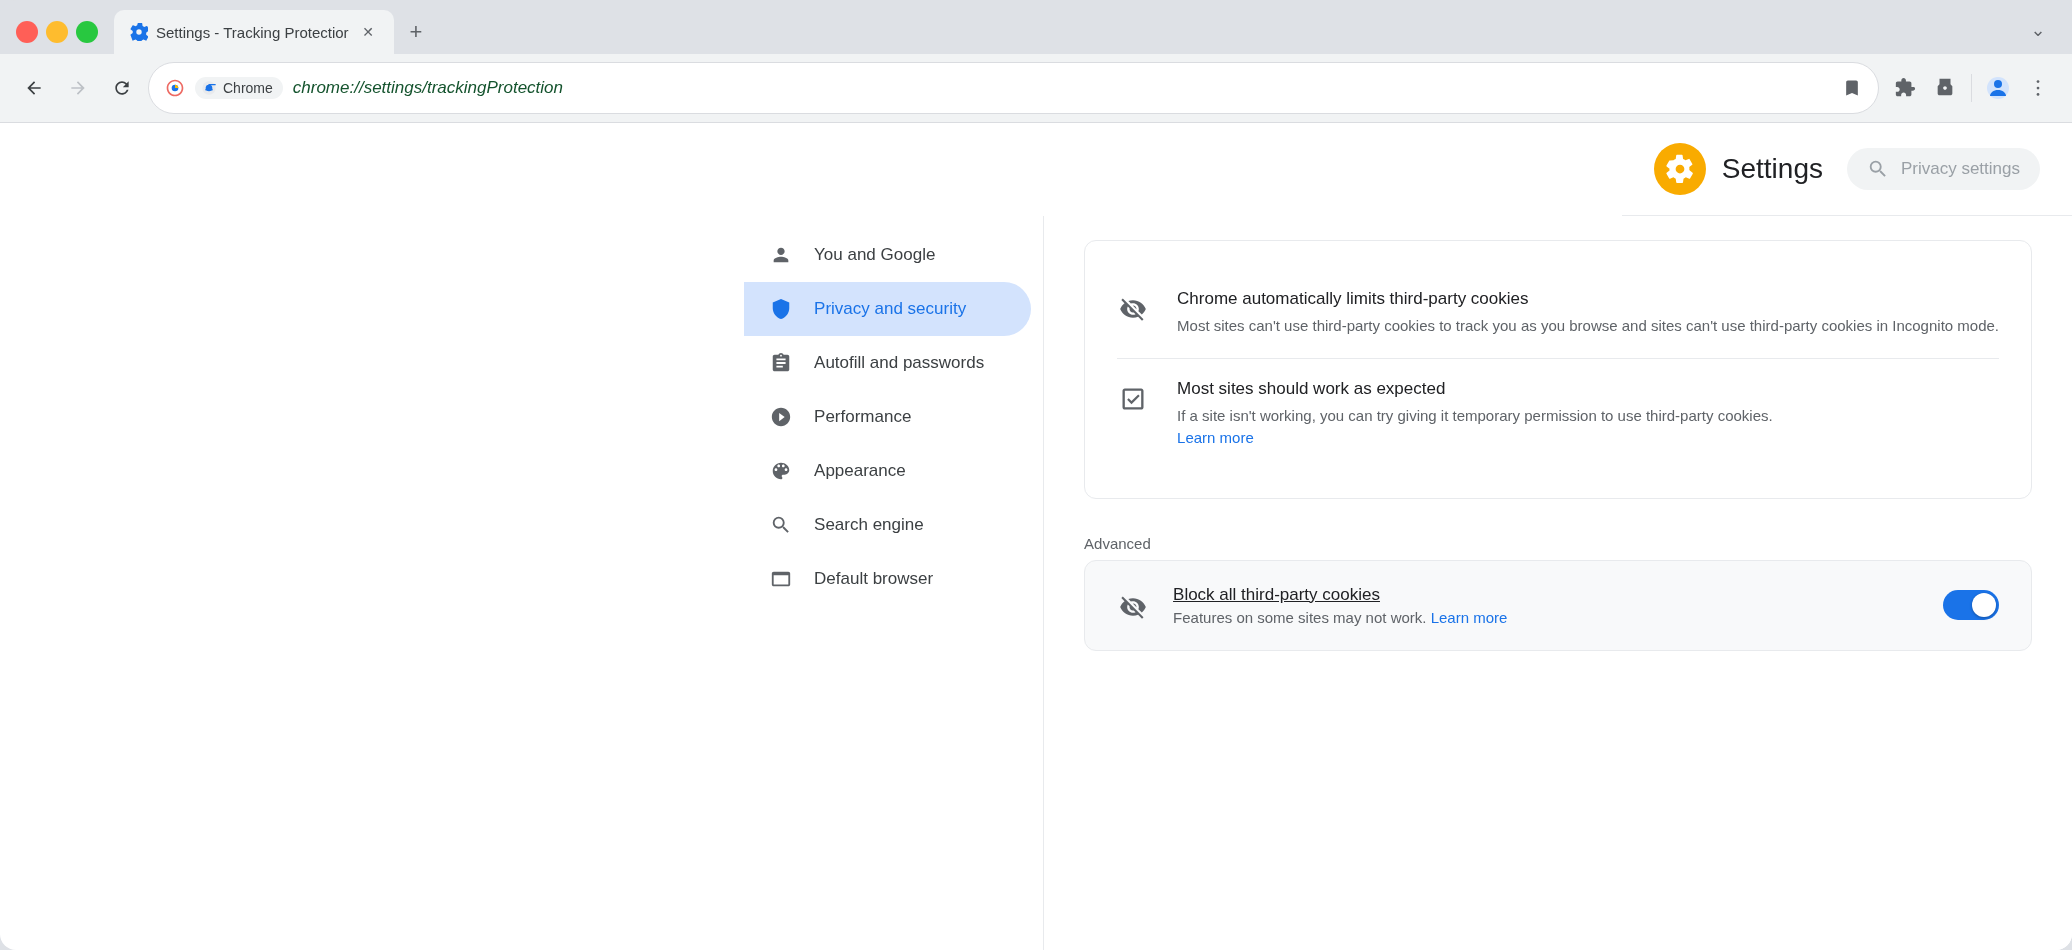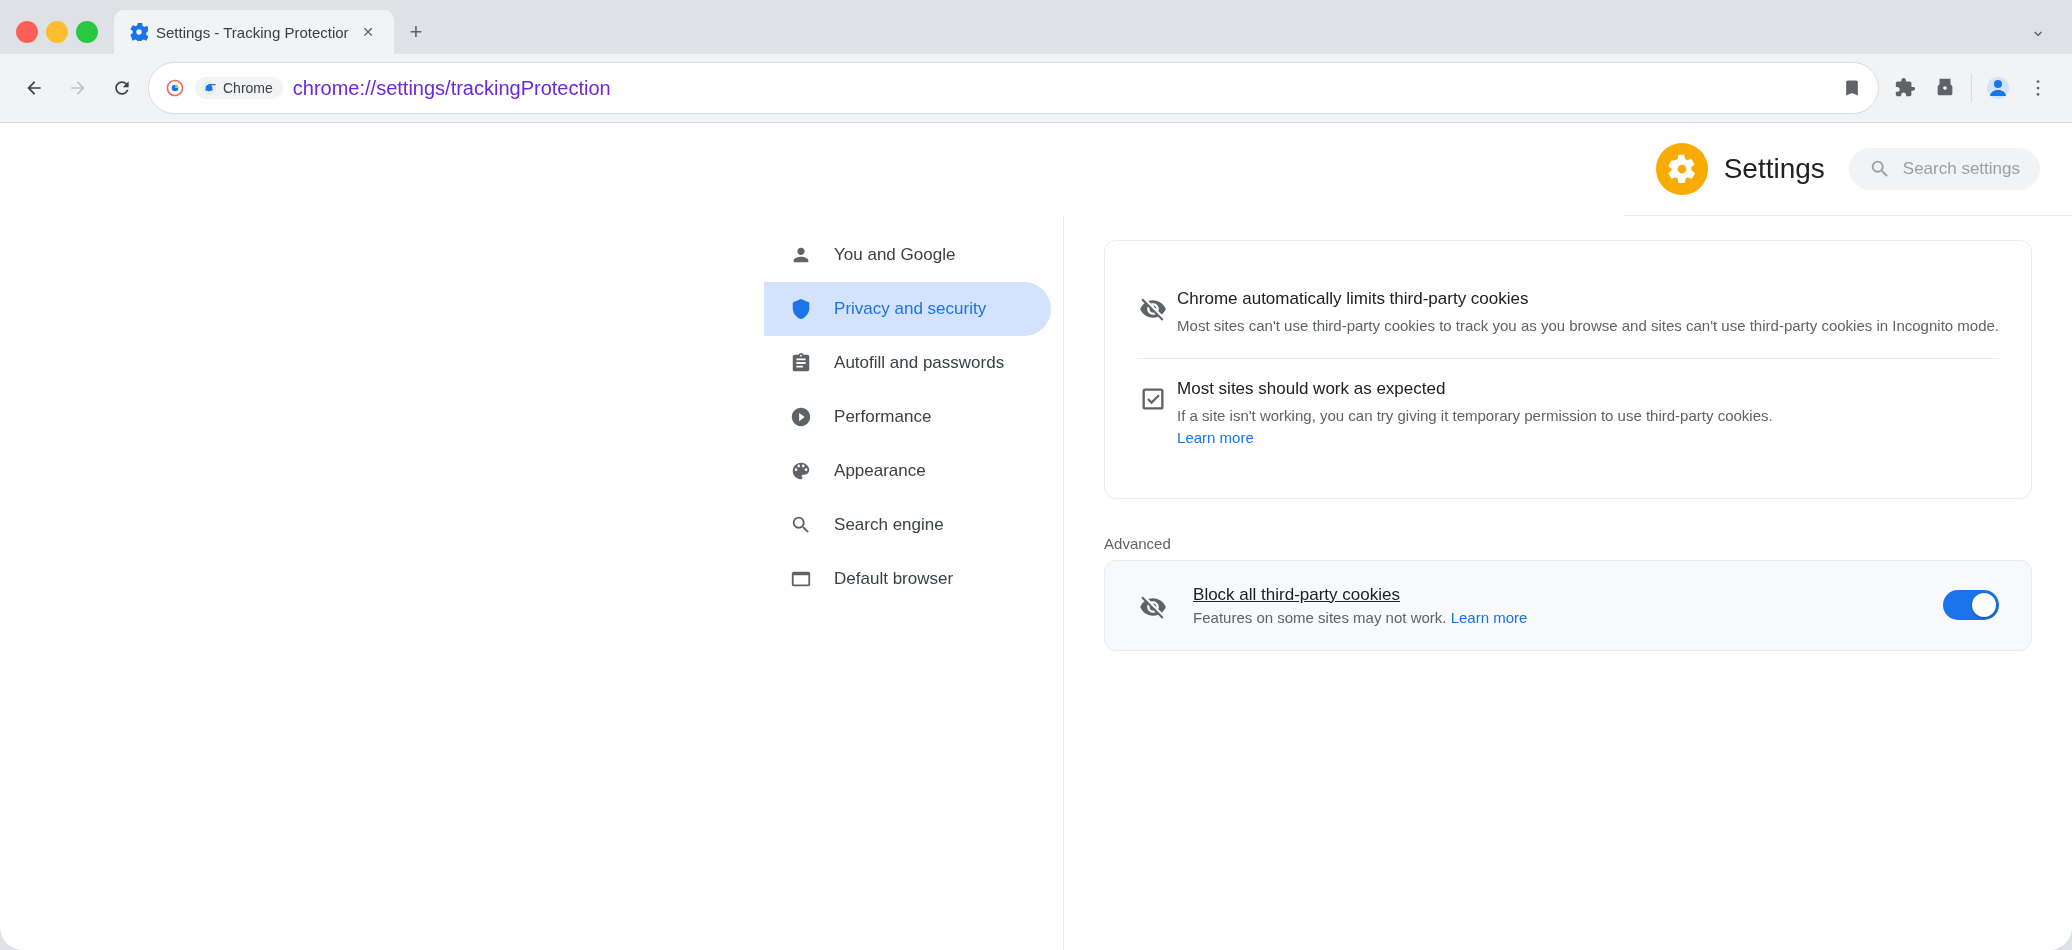--- a/index.html
+++ b/index.html
@@ -3,21 +3,21 @@
   <meta charset="utf-8">
   <style>
     * { box-sizing: border-box; margin: 0; padding: 0; }
     body { font-family: -apple-system, 'Segoe UI', Arial, sans-serif; background: #dee1e6; width: 2072px; height: 950px; overflow: hidden; }
 
     
     .browser-window {
       width: 2072px;
       height: 950px;
       background: #dee1e6;
-      border-radius: 23px;
+      border-radius: 16px;
       overflow: hidden;
       display: flex;
       flex-direction: column;
     }
 
     
     .title-bar {
       display: flex;
       align-items: center;
       background: #dee1e6;
@@ -159,23 +159,24 @@
       gap: 6px;
       background: #f1f3f4;
       border-radius: 16px;
       padding: 3px 10px 3px 6px;
       font-size: 14px;
       font-weight: 500;
       color: #3c4043;
     }
 
     .address-text {
-      font-size: 20px;
-      color: #6d28d9;
-      flex: 1;
+      font-size: 17px;
+      color: #14532d;
+      flex: 1;
+      font-style: italic;
     }
 
     .nav-actions {
       display: flex;
       align-items: center;
       gap: 4px;
     }
 
     .nav-action-btn {
       width: 36px;
@@ -324,21 +325,21 @@
       background: #fff;
       border: 1px solid #e8eaed;
       border-radius: 12px;
       padding: 28px 32px;
       margin-bottom: 24px;
     }
 
     .info-row {
       display: flex;
       align-items: flex-start;
-      gap: 8px;
+      gap: 28px;
       padding: 20px 0;
     }
 
     .info-row + .info-row {
       border-top: 1px solid #e8eaed;
     }
 
     .info-icon {
       width: 32px;
       height: 32px;
@@ -526,21 +527,21 @@
           <svg width="30" height="30" viewBox="0 0 24 24" fill="white">
             <path d="M12 15.5A3.5 3.5 0 018.5 12 3.5 3.5 0 0112 8.5a3.5 3.5 0 013.5 3.5 3.5 3.5 0 01-3.5 3.5m7.43-2.92c.04-.36.07-.71.07-1.08s-.03-.73-.07-1.08l2.32-1.8c.2-.16.26-.44.14-.67l-2.2-3.81a.526.526 0 00-.64-.23l-2.74 1.1c-.57-.44-1.18-.8-1.84-1.08l-.41-2.91c-.05-.25-.27-.43-.53-.43H9.51c-.26 0-.47.18-.52.43l-.41 2.91c-.66.28-1.27.64-1.84 1.08L4 5.21c-.23-.09-.49 0-.64.23L1.17 9.25c-.13.23-.07.51.14.67l2.32 1.8C3.57 12.07 3.5 12.43 3.5 12s.07.93.13 1.28l-2.32 1.8c-.21.16-.27.44-.14.67l2.19 3.81c.15.23.41.31.64.23l2.74-1.1c.57.44 1.18.8 1.84 1.08l.41 2.91c.05.25.27.43.52.43h4.38c.26 0 .47-.18.52-.43l.41-2.91c.66-.28 1.27-.64 1.84-1.08l2.74 1.1c.23.08.49 0 .64-.23l2.19-3.81c.13-.23.07-.51-.14-.67l-2.28-1.8z"></path>
           </svg>
         </div>
         <h1 class="settings-title">Settings</h1>
       </div>
       <div class="search-bar">
         <svg width="22" height="22" viewBox="0 0 24 24" fill="#9aa0a6">
           <path d="M15.5 14h-.79l-.28-.27A6.471 6.471 0 0016 9.5 6.5 6.5 0 109.5 16c1.61 0 3.09-.59 4.23-1.57l.27.28v.79l5 4.99L20.49 19l-4.99-5zm-6 0C7.01 14 5 11.99 5 9.5S7.01 5 9.5 5 14 7.01 14 9.5 11.99 14 9.5 14z"></path>
         </svg>
-        <span class="search-placeholder">Search settings</span>
+        <span class="search-placeholder">Privacy settings</span>
       </div>
     </div>
 
     <div class="settings-body">
 
       <div class="sidebar">
 
         <div class="sidebar-item">
           <div class="sidebar-icon">
             <svg width="22" height="22" viewBox="0 0 24 24" fill="#5f6368">

